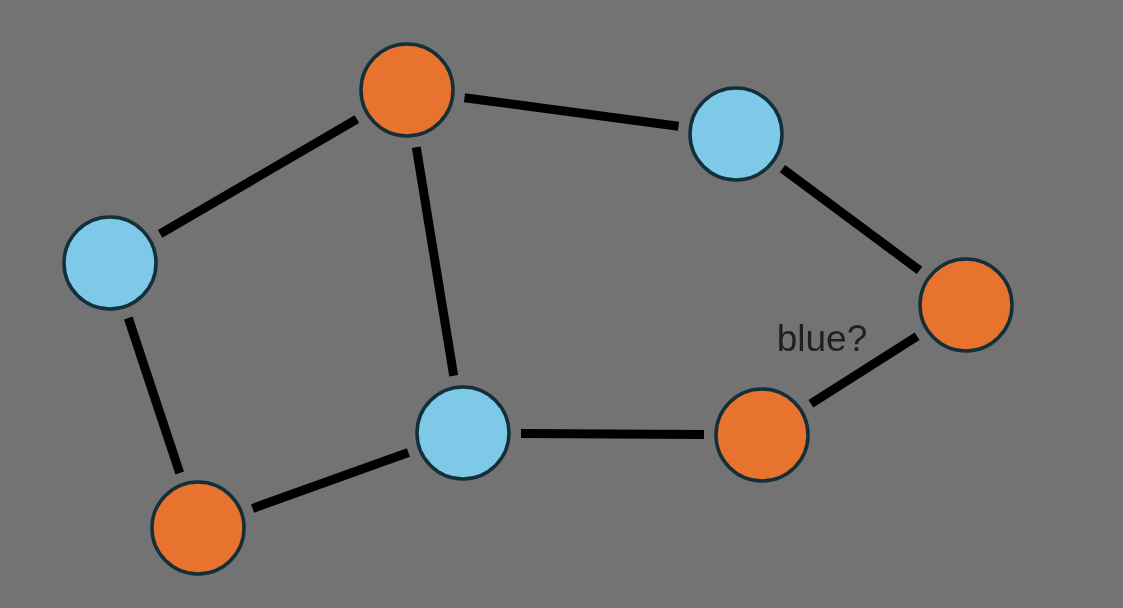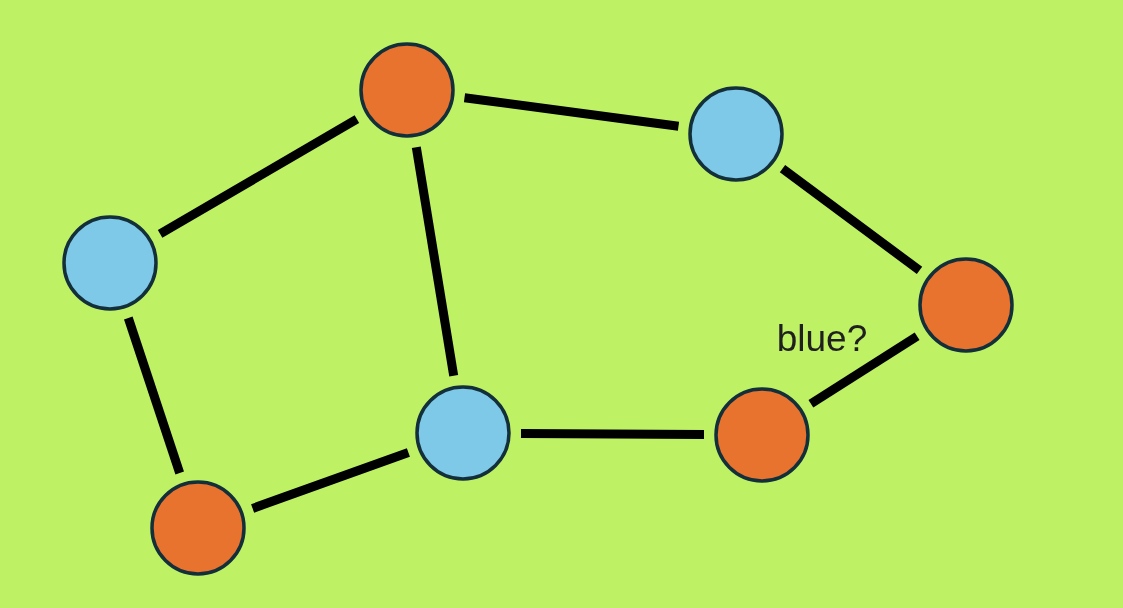--- a/index.html
+++ b/index.html
@@ -5,21 +5,21 @@
   html, body {
     margin: 0;
     padding: 0;
     background: #ffffff;
     font-family: "Liberation Sans", sans-serif;
   }
   .canvas-wrap {
     position: relative;
     width: 1123px;
     height: 608px;
-    background: #bef264;
+    background: #737373;
     overflow: hidden;
   }
   svg { display: block; }
   .annotation-text {
     font-family: "Liberation Sans", "DejaVu Sans", sans-serif;
     font-weight: 400;
   }
 </style>
 </head>
 <body>

